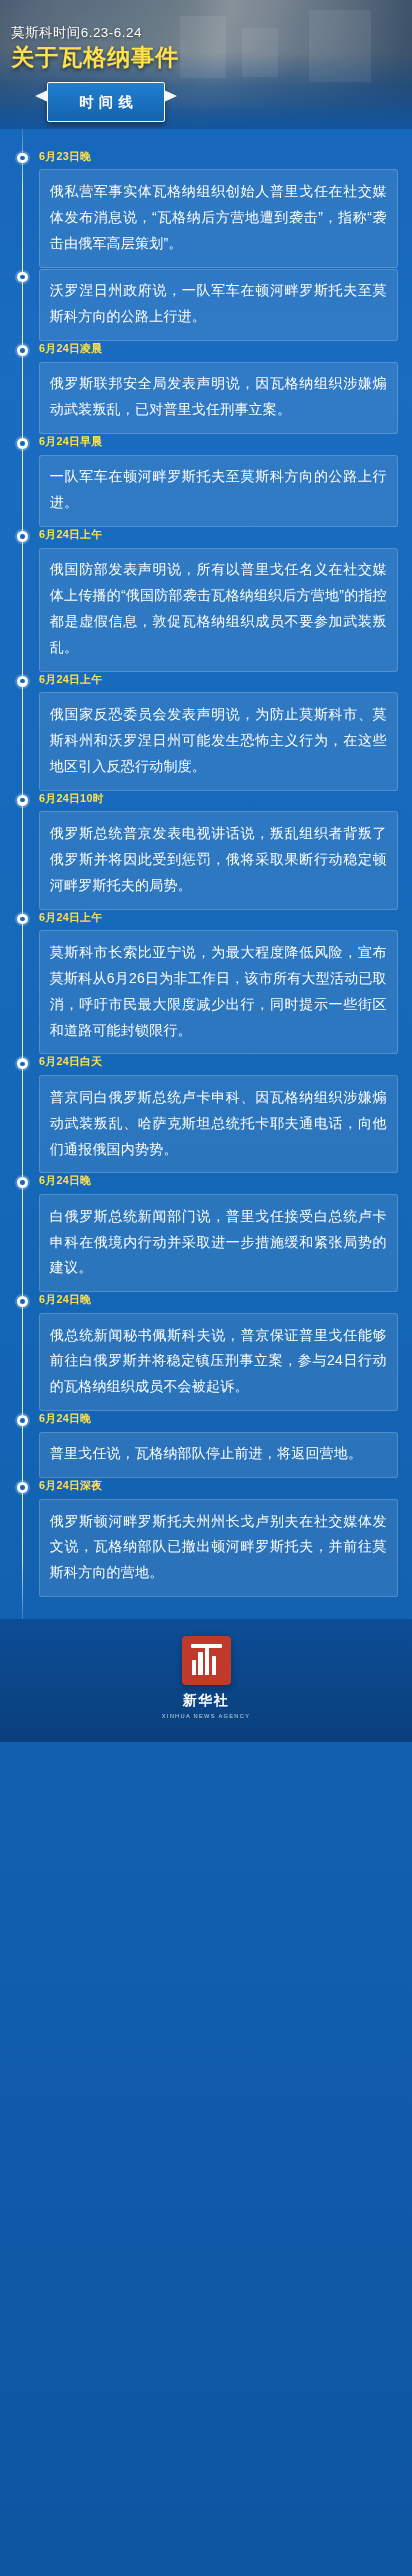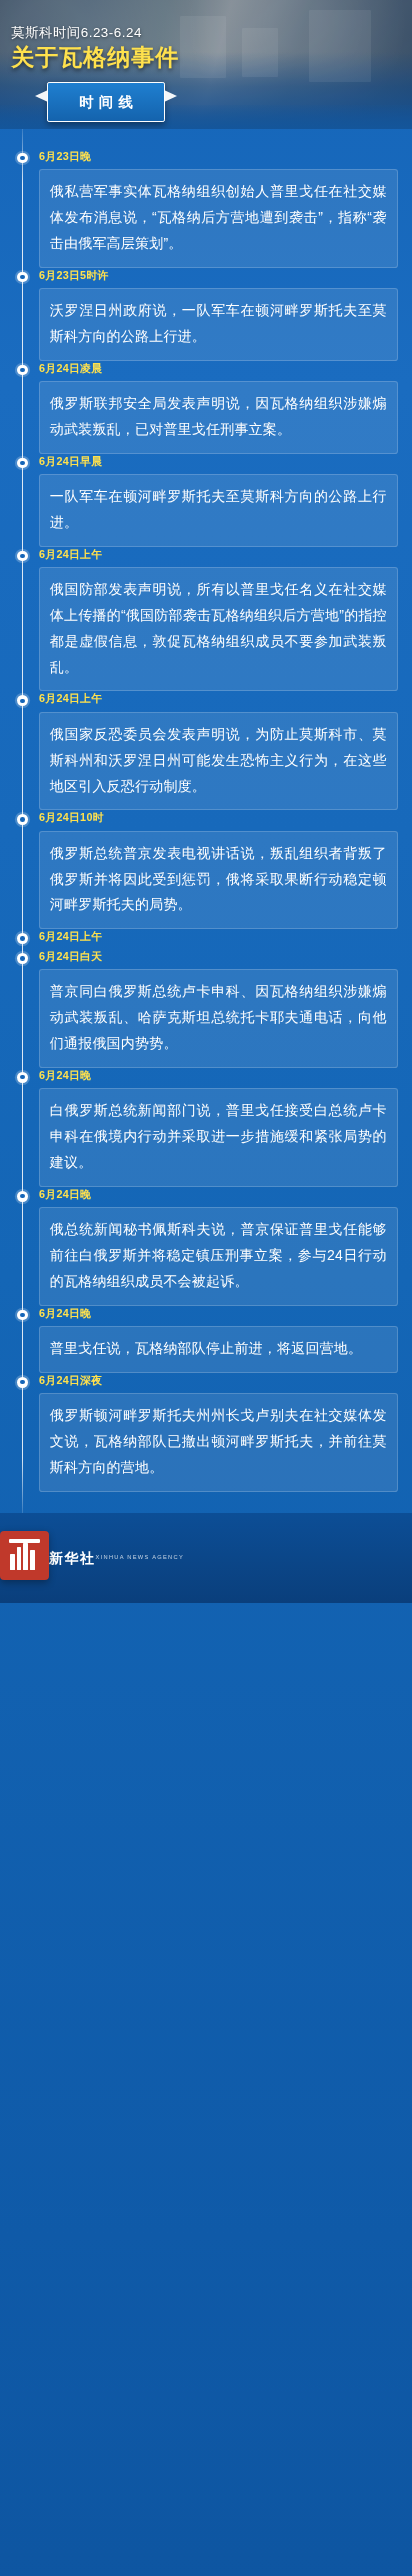--- a/index.html
+++ b/index.html
@@ -152,21 +152,21 @@
     text-align: justify;
   }
 
   
   .footer {
     position: relative;
     width: 412px;
     padding: 17.5px 0 23px 0;
     background: linear-gradient(180deg, #0c4e96 0%, #0a3f7c 100%);
     display: flex;
-    flex-direction: row;
+    flex-direction: column;
     align-items: center;
   }
   .logo-mark {
     width: 49px; height: 49px;
     border-radius: 4.1px;
     background: #c0392b;
     position: relative;
     display: flex; align-items: center; justify-content: center;
     box-shadow: 0 2.1px 7.2px rgba(0,0,0,.3);
   }
@@ -229,21 +229,20 @@
     <div class="tl-line"></div>
 
     <div class="entry">
       <div class="dot"></div>
       <div class="entry-date">6月23日晚</div>
       <div class="entry-body">俄私营军事实体瓦格纳组织创始人普里戈任在社交媒体发布消息说，“瓦格纳后方营地遭到袭击”，指称“袭击由俄军高层策划”。</div>
     </div>
 
     <div class="entry">
       <div class="dot"></div>
-      <div class="entry-date">6月23日5时许</div>
       <div class="entry-body">沃罗涅日州政府说，一队军车在顿河畔罗斯托夫至莫斯科方向的公路上行进。</div>
     </div>
 
     <div class="entry">
       <div class="dot"></div>
       <div class="entry-date">6月24日凌晨</div>
       <div class="entry-body">俄罗斯联邦安全局发表声明说，因瓦格纳组织涉嫌煽动武装叛乱，已对普里戈任刑事立案。</div>
     </div>
 
     <div class="entry">
@@ -266,20 +265,21 @@
 
     <div class="entry">
       <div class="dot"></div>
       <div class="entry-date">6月24日10时</div>
       <div class="entry-body">俄罗斯总统普京发表电视讲话说，叛乱组织者背叛了俄罗斯并将因此受到惩罚，俄将采取果断行动稳定顿河畔罗斯托夫的局势。</div>
     </div>
 
     <div class="entry">
       <div class="dot"></div>
       <div class="entry-date">6月24日上午</div>
+      <div class="entry-body">莫斯科市长索比亚宁说，为最大程度降低风险，宣布莫斯科从6月26日为非工作日，该市所有大型活动已取消，呼吁市民最大限度减少出行，同时提示一些街区和道路可能封锁限行。</div>
     </div>
 
     <div class="entry">
       <div class="dot"></div>
       <div class="entry-date">6月24日白天</div>
       <div class="entry-body">普京同白俄罗斯总统卢卡申科、因瓦格纳组织涉嫌煽动武装叛乱、哈萨克斯坦总统托卡耶夫通电话，向他们通报俄国内势势。</div>
     </div>
 
     <div class="entry">
       <div class="dot"></div>

